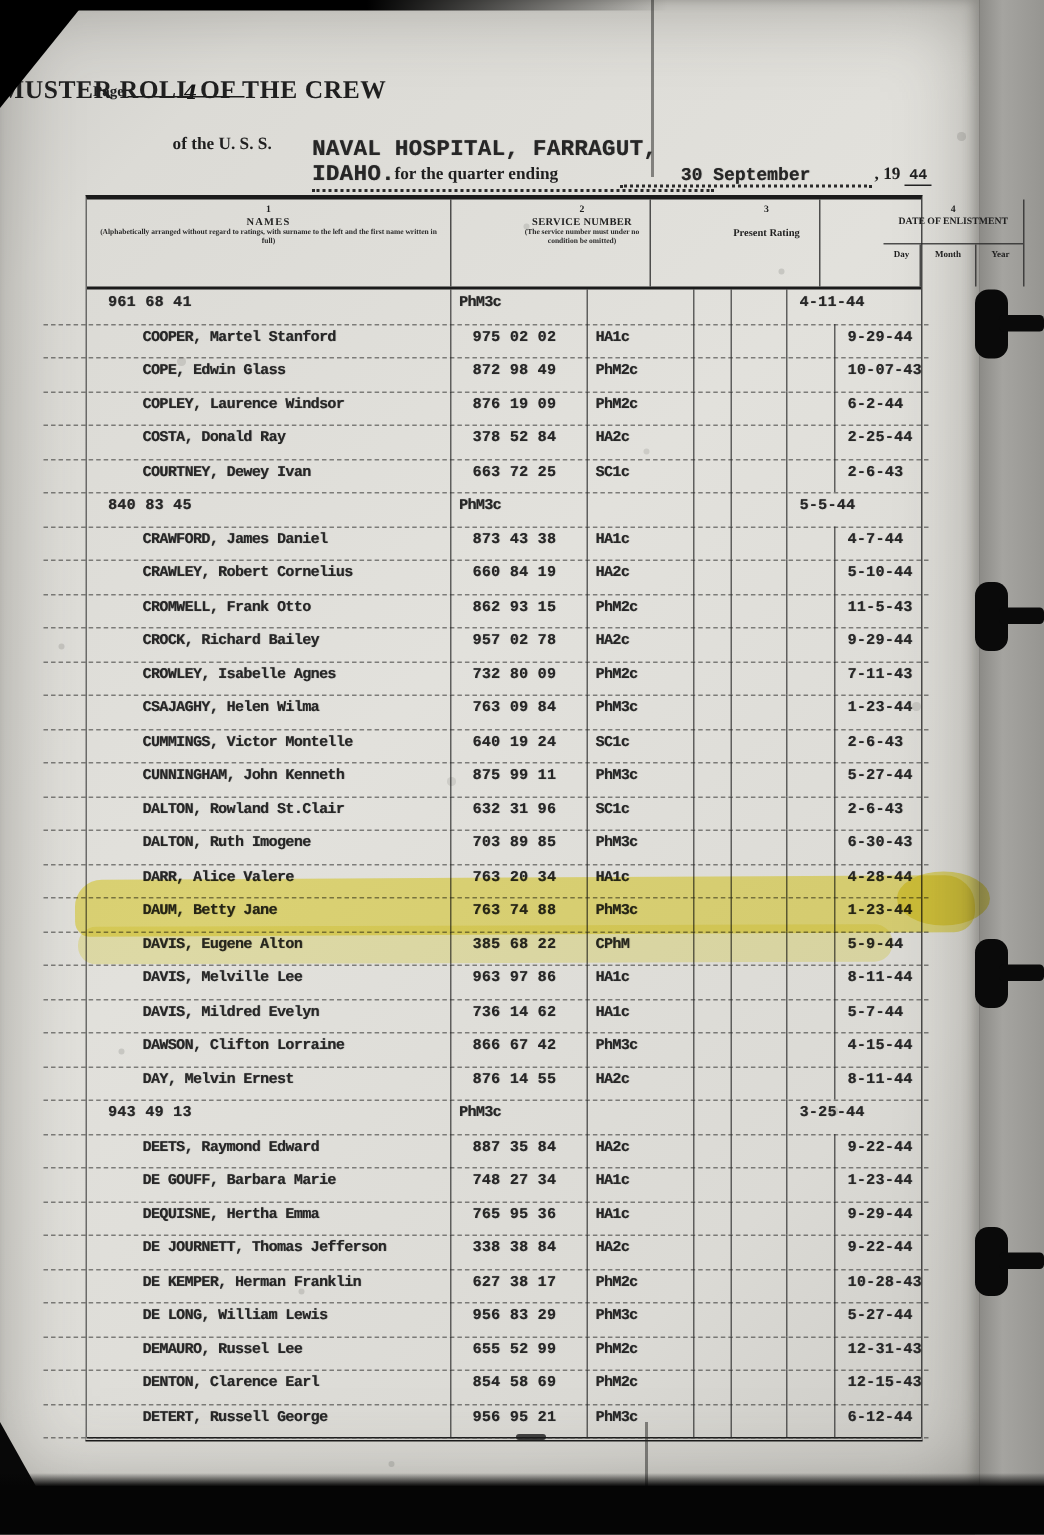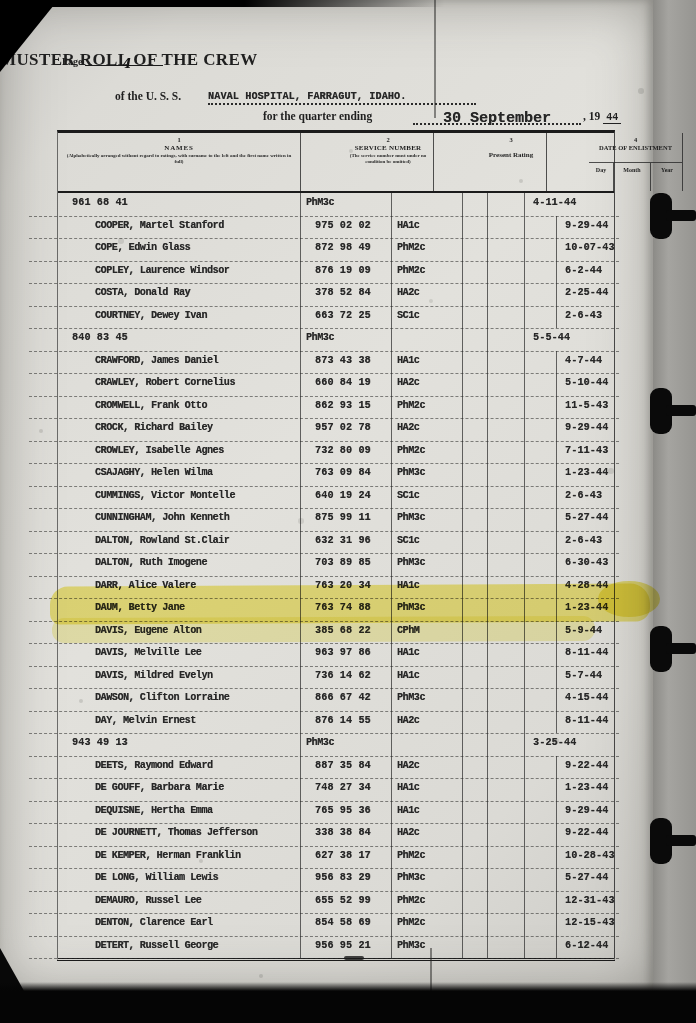--- a/index.html
+++ b/index.html
@@ -40,25 +40,25 @@
   .typed{font-family:"Liberation Mono",monospace;font-weight:700;color:#262626;
     text-shadow:.3px .3px .5px rgba(25,25,25,.65);}
   .serifb{font-weight:700;color:#1f1f1f;}
   .page-line{position:absolute;left:62px;top:56px;font-size:10px;}
   .page-rule{display:inline-block;width:78px;border-bottom:1.6px solid #1c1c1c;position:relative;top:1px;margin-left:2px;}
   .page-num{position:absolute;left:38px;top:-9px;font-family:"DejaVu Serif",serif;
     font-style:italic;font-weight:700;font-size:13px;color:#141414;}
   .doc-title{position:absolute;left:0;top:50px;width:578px;
     font-size:17px;letter-spacing:.4px;}
   .vessel-line{position:absolute;left:115px;top:90px;font-size:11.5px;}
-  .vessel-name{position:absolute;left:208px;top:91px;width:268px;font-size:10px;letter-spacing:.2px;
+  .vessel-name{position:absolute;left:208px;top:91px;width:268px;font-size:15px;letter-spacing:.2px;
     border-bottom:2px dotted #2a2a2a;padding-bottom:1px;}
   .quarter-line{position:absolute;left:263px;top:110px;font-size:11.5px;}
   .quarter-rule{position:absolute;left:413px;top:110px;width:168px;border-bottom:2px dotted #2a2a2a;height:13px;
-    font-size:15px;text-align:center;}
+    font-size:12px;text-align:center;}
   .year-part{position:absolute;left:583px;top:110px;font-size:11.5px;}
   .year-val{font-family:"Liberation Mono",monospace;font-weight:700;font-size:10px;
     border-bottom:1.4px solid #222;padding:0 3px;}
   
   .muster{position:absolute;left:57px;top:130px;width:556px;
     border-top:3px solid #1b1b1b;border-left:1px solid rgba(45,45,45,.65);
     border-right:1px solid rgba(35,35,35,.8);border-bottom:3px double #1b1b1b;
     color:#1f1f1f;}
   .thead{display:grid;grid-template-columns:243px 91px 71px 94px 56px;height:58px;
     border-bottom:2.5px solid #1b1b1b;gap:42px;}

